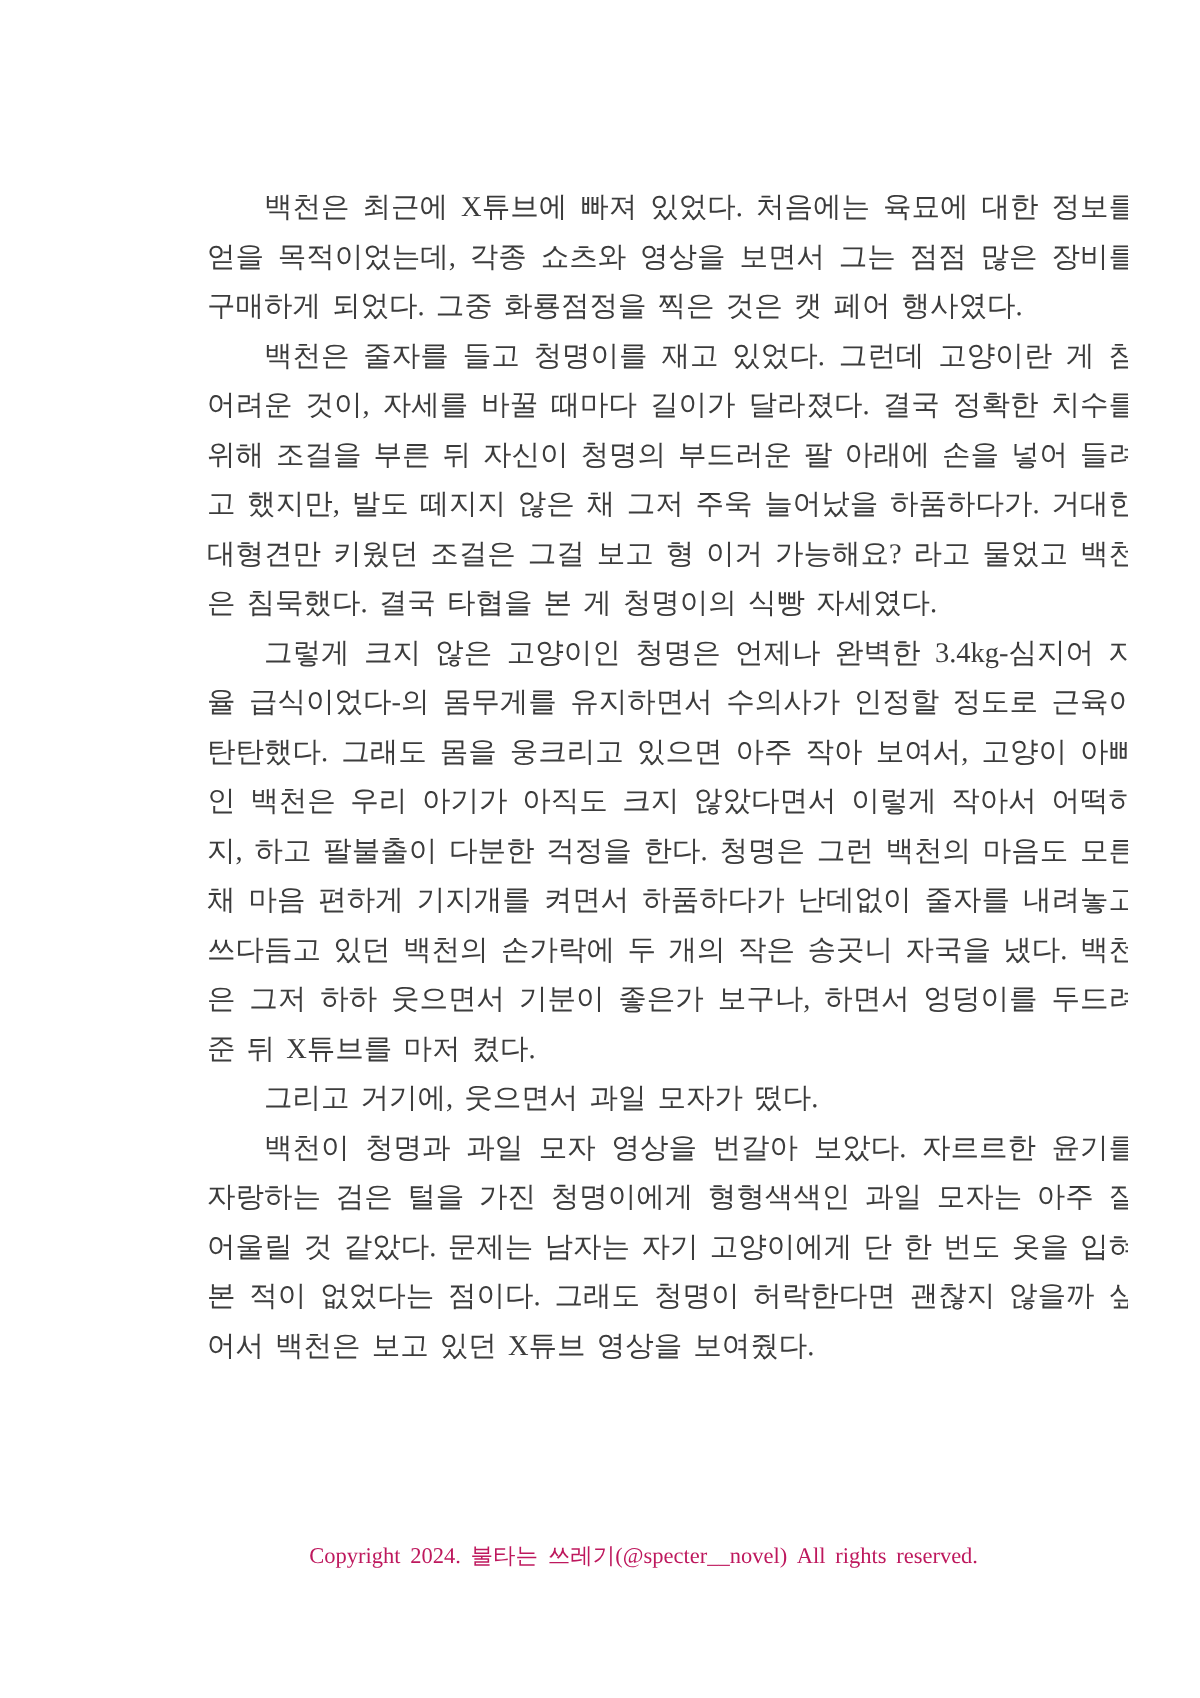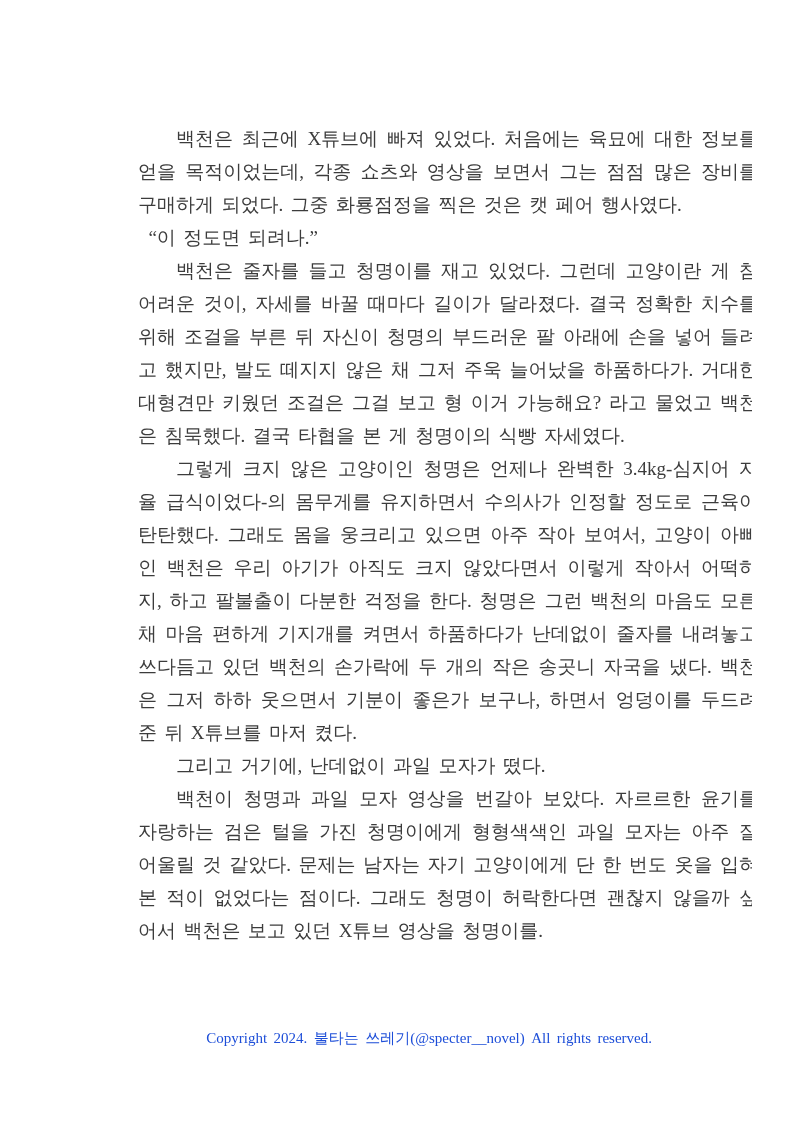--- a/index.html
+++ b/index.html
@@ -39,31 +39,30 @@
   }
   .para.dialogue {
     text-indent: 0.55em;
   }
   .copyright {
     position: absolute;
     right: 100px;
     top: 1027px;
     font-size: 15px;
     line-height: 22px;
-    color: #1d4ed8;
+    color: #be185d;
     word-spacing: 0.18em;
     white-space: nowrap;
   }
 </style>
 </head>
 <body>
 
 <div class="page">
   <main class="text-block" id="text-block">
       <p class="para narrative">백천은 최근에 X튜브에 빠져 있었다. 처음에는 육묘에 대한 정보를 얻을 목적이었는데, 각종 쇼츠와 영상을 보면서 그는 점점 많은 장비를 구매하게 되었다. 그중 화룡점정을 찍은 것은 캣 페어 행사였다.</p>
-      <p class="para dialogue">“이 정도면 되려나.”</p>
       <p class="para narrative">백천은 줄자를 들고 청명이를 재고 있었다. 그런데 고양이란 게 참 어려운 것이, 자세를 바꿀 때마다 길이가 달라졌다. 결국 정확한 치수를 위해 조걸을 부른 뒤 자신이 청명의 부드러운 팔 아래에 손을 넣어 들려고 했지만, 발도 떼지지 않은 채 그저 주욱 늘어났을 하품하다가. 거대한 대형견만 키웠던 조걸은 그걸 보고 형 이거 가능해요? 라고 물었고 백천은 침묵했다. 결국 타협을 본 게 청명이의 식빵 자세였다.</p>
       <p class="para narrative">그렇게 크지 않은 고양이인 청명은 언제나 완벽한 3.4kg-심지어 자율 급식이었다-의 몸무게를 유지하면서 수의사가 인정할 정도로 근육이 탄탄했다. 그래도 몸을 웅크리고 있으면 아주 작아 보여서, 고양이 아빠인 백천은 우리 아기가 아직도 크지 않았다면서 이렇게 작아서 어떡하지, 하고 팔불출이 다분한 걱정을 한다. 청명은 그런 백천의 마음도 모른 채 마음 편하게 기지개를 켜면서 하품하다가 난데없이 줄자를 내려놓고 쓰다듬고 있던 백천의 손가락에 두 개의 작은 송곳니 자국을 냈다. 백천은 그저 하하 웃으면서 기분이 좋은가 보구나, 하면서 엉덩이를 두드려 준 뒤 X튜브를 마저 켰다.</p>
-      <p class="para narrative">그리고 거기에, 난데없이 과일 모자가 떴다.</p>
-      <p class="para narrative">백천이 청명과 과일 모자 영상을 번갈아 보았다. 자르르한 윤기를 자랑하는 검은 털을 가진 청명이에게 형형색색인 과일 모자는 아주 잘 어울릴 것 같았다. 문제는 남자는 자기 고양이에게 단 한 번도 옷을 입혀본 적이 없었다는 점이다. 그래도 청명이 허락한다면 괜찮지 않을까 싶어서 백천은 보고 있던 X튜브 영상을 청명이를.</p>
+      <p class="para narrative">그리고 거기에, 웃으면서 과일 모자가 떴다.</p>
+      <p class="para narrative">백천이 청명과 과일 모자 영상을 번갈아 보았다. 자르르한 윤기를 자랑하는 검은 털을 가진 청명이에게 형형색색인 과일 모자는 아주 잘 어울릴 것 같았다. 문제는 남자는 자기 고양이에게 단 한 번도 옷을 입혀본 적이 없었다는 점이다. 그래도 청명이 허락한다면 괜찮지 않을까 싶어서 백천은 보고 있던 X튜브 영상을 보여줬다.</p>
     </main>
   <div class="copyright">Copyright 2024. 불타는 쓰레기(@specter__novel) All rights reserved.</div>
 </div>
 
 </body></html>

